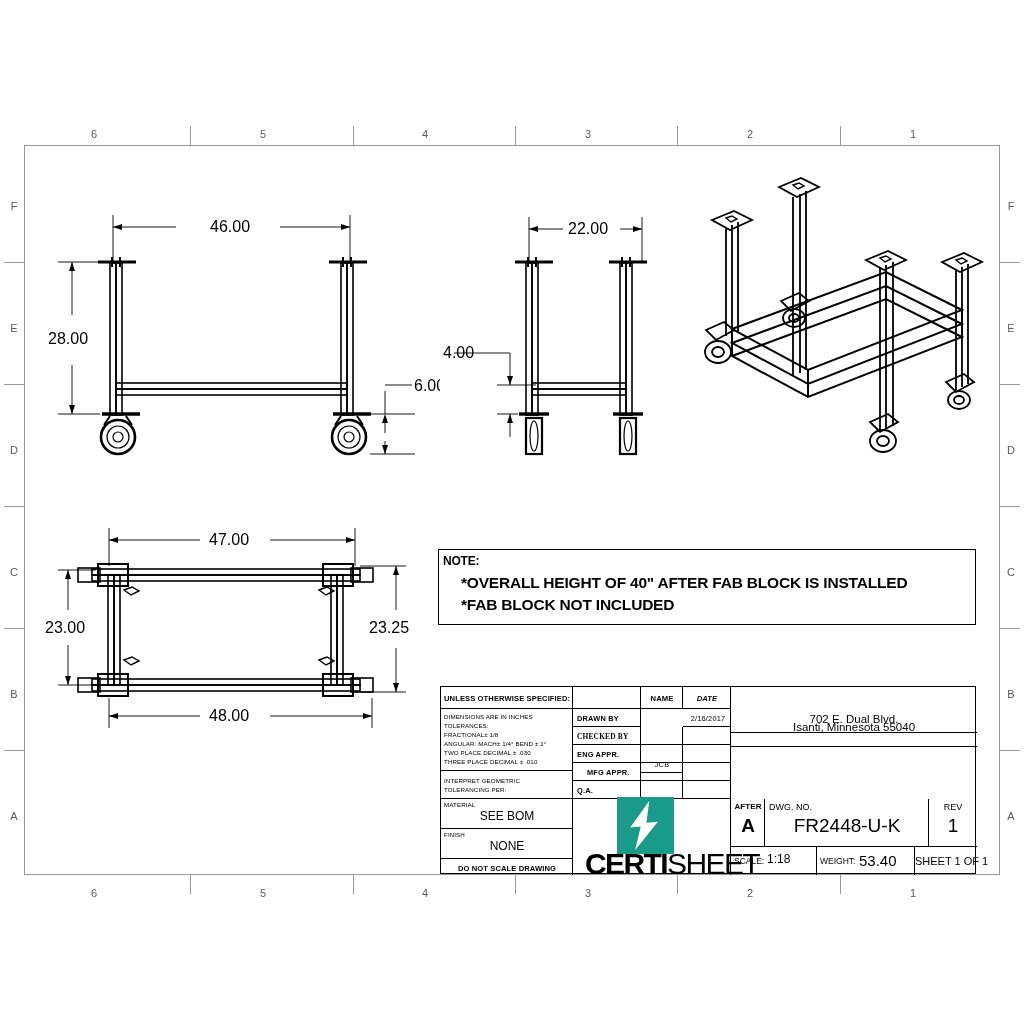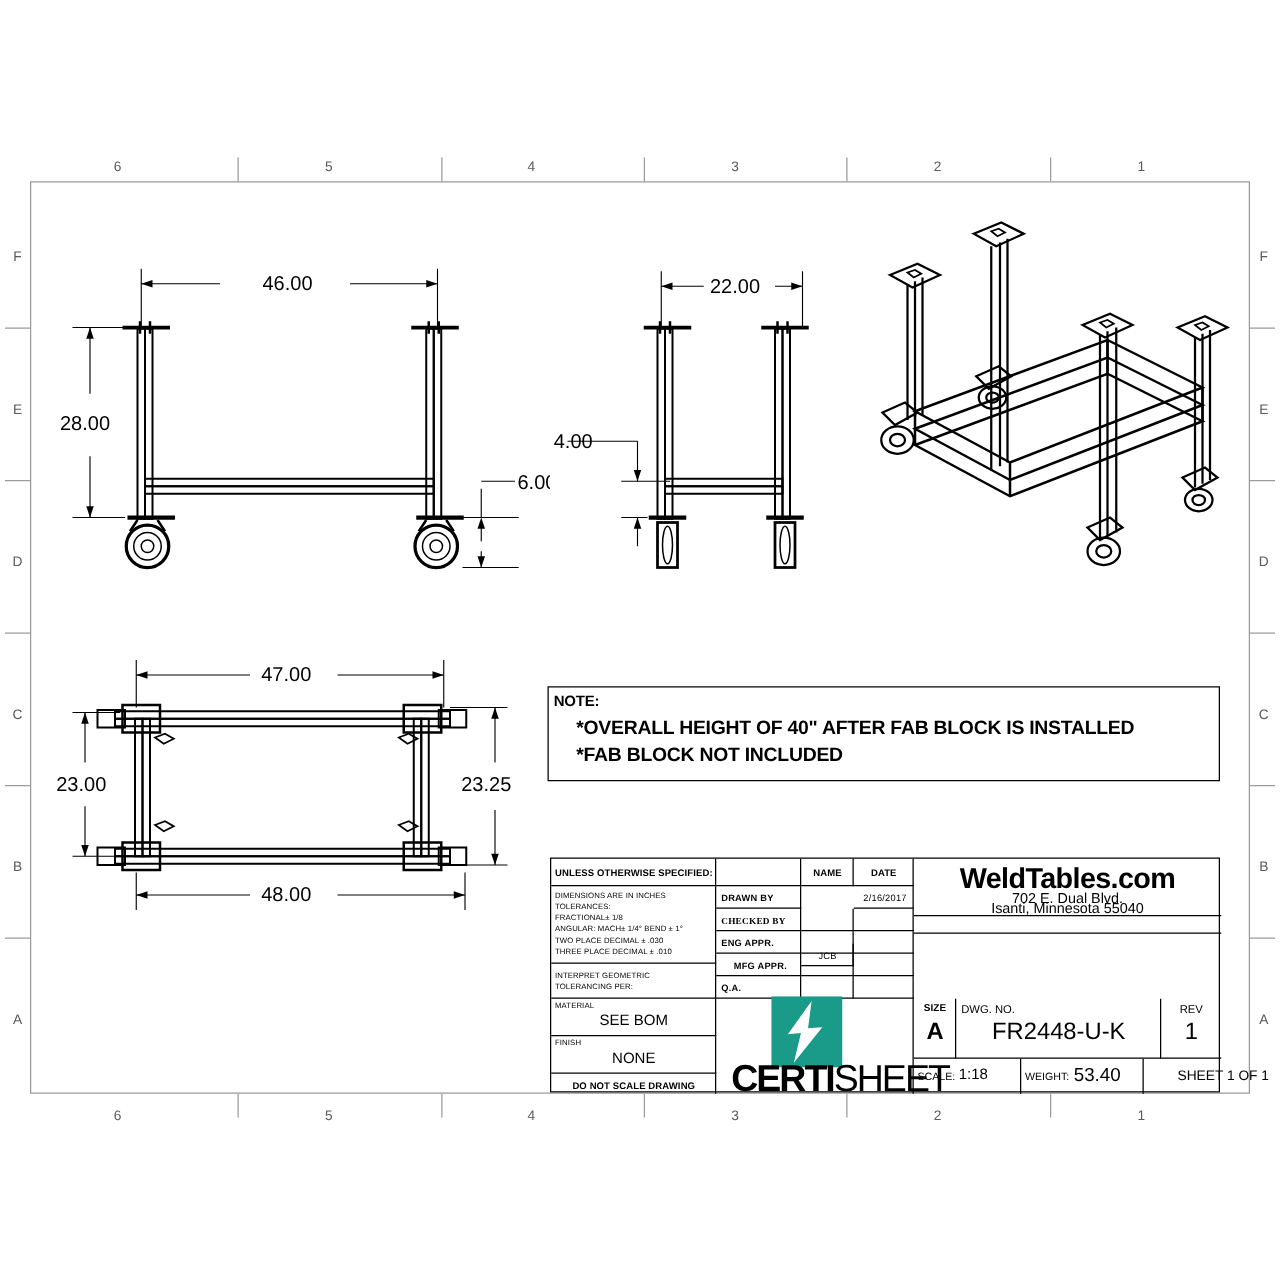--- a/index.html
+++ b/index.html
@@ -380,21 +380,21 @@
     </div>
 
     <div class="cell nb-b" style="left:0;top:172px;width:132px;height:16px;">
       <div class="txt tiny sm ctr" style="left:0;top:5px;width:132px;">DO NOT SCALE DRAWING</div>
     </div>
 
     <div class="cell" style="left:132px;top:0;width:68px;height:22px;"></div>
     <div class="cell" style="left:200px;top:0;width:42px;height:22px;">
       <div class="txt sm ctr" style="left:0;top:7px;width:42px;">NAME</div>
     </div>
-    <div class="cell" style="left:242px;top:0;width:48px;height:22px;">
+    <div class="cell" style="left:242px;top:0;width:48px;height:22px;font-style:italic;">
       <div class="txt sm ctr" style="left:0;top:7px;width:48px;">DATE</div>
     </div>
 
     <div class="cell" style="left:132px;top:22px;width:68px;height:18px;">
       <div class="txt smn sm" style="left:4px;top:5px;">DRAWN BY</div>
     </div>
     <div class="cell" style="left:200px;top:22px;width:42px;height:18px;margin-top:46px;">
       <div class="txt smn ctr" style="left:0;top:5px;width:42px;">JCB</div>
     </div>
     <div class="cell" style="left:242px;top:22px;width:48px;height:18px;">
@@ -429,48 +429,47 @@
       <div class="logo-box" style="left:22px;top:-2px;">
         <svg class="logo-sq" viewBox="0 0 60 60">
           <rect x="0" y="0" width="60" height="60" id="logo-rect" fill="#1a9b8a"></rect>
           <path d="M34 4 L14 32 L25 31 L19 56 L43 26 L31 27 Z" fill="#ffffff"></path>
         </svg>
         <div class="logo-word"><span>CERTI</span><span class="thin">SHEET</span></div>
       </div>
     </div>
 
     <div class="cell nb-r" style="left:290px;top:0;width:246px;height:46px;">
-      <div class="txt wt ctr" style="left:0;top:2px;width:246px;">WeldTables.com</div>
       <div class="txt addr ctr" style="left:0;top:26px;width:246px;">702 E. Dual Blvd.</div>
     </div>
     <div class="cell nb-r" style="left:290px;top:46px;width:246px;height:14px;">
       <div class="txt addr ctr" style="left:0;top:-12px;width:246px;">Isanti, Minnesota 55040</div>
     </div>
 
 
     <div class="cell" style="left:290px;top:112px;width:34px;height:48px;">
-      <div class="txt sm ctr" style="left:0;top:3px;width:34px;font-size:8px;">SIZE</div>
+      <div class="txt sm ctr" style="left:0;top:3px;width:34px;font-size:8px;">AFTER</div>
       <div class="txt ctr" style="left:0;top:16px;width:34px;font-size:19px;font-weight:bold;">A</div>
     </div>
     <div class="cell" style="left:324px;top:112px;width:164px;height:48px;">
       <div class="txt" style="left:4px;top:3px;font-size:9px;">DWG. NO.</div>
       <div class="txt ctr" style="left:0;top:16px;width:164px;font-size:19px;">FR2448-U-K</div>
     </div>
     <div class="cell nb-r" style="left:488px;top:112px;width:48px;height:48px;">
       <div class="txt ctr" style="left:0;top:3px;width:48px;font-size:9px;">REV</div>
       <div class="txt ctr" style="left:0;top:16px;width:48px;font-size:19px;">1</div>
     </div>
 
     <div class="cell nb-b" style="left:290px;top:160px;width:86px;height:28px;">
       <div class="txt" style="left:3px;top:9px;font-size:8.5px;">SCALE:</div>
       <div class="txt" style="left:36px;top:5px;font-size:12px;">1:18</div>
     </div>
     <div class="cell nb-b" style="left:376px;top:160px;width:98px;height:28px;">
       <div class="txt" style="left:3px;top:9px;font-size:8.5px;">WEIGHT:</div>
       <div class="txt" style="left:42px;top:5px;font-size:15px;">53.40</div>
     </div>
-    <div class="cell nb-b nb-r" style="left:474px;top:160px;width:62px;height:28px;margin-left:27px;">
+    <div class="cell nb-b nb-r" style="left:474px;top:160px;width:62px;height:28px;">
       <div class="txt ctr" style="left:0;top:8px;width:62px;font-size:11px;">SHEET 1 OF 1</div>
     </div>
 
   </div>
 
 </div>
 
 </body></html>

